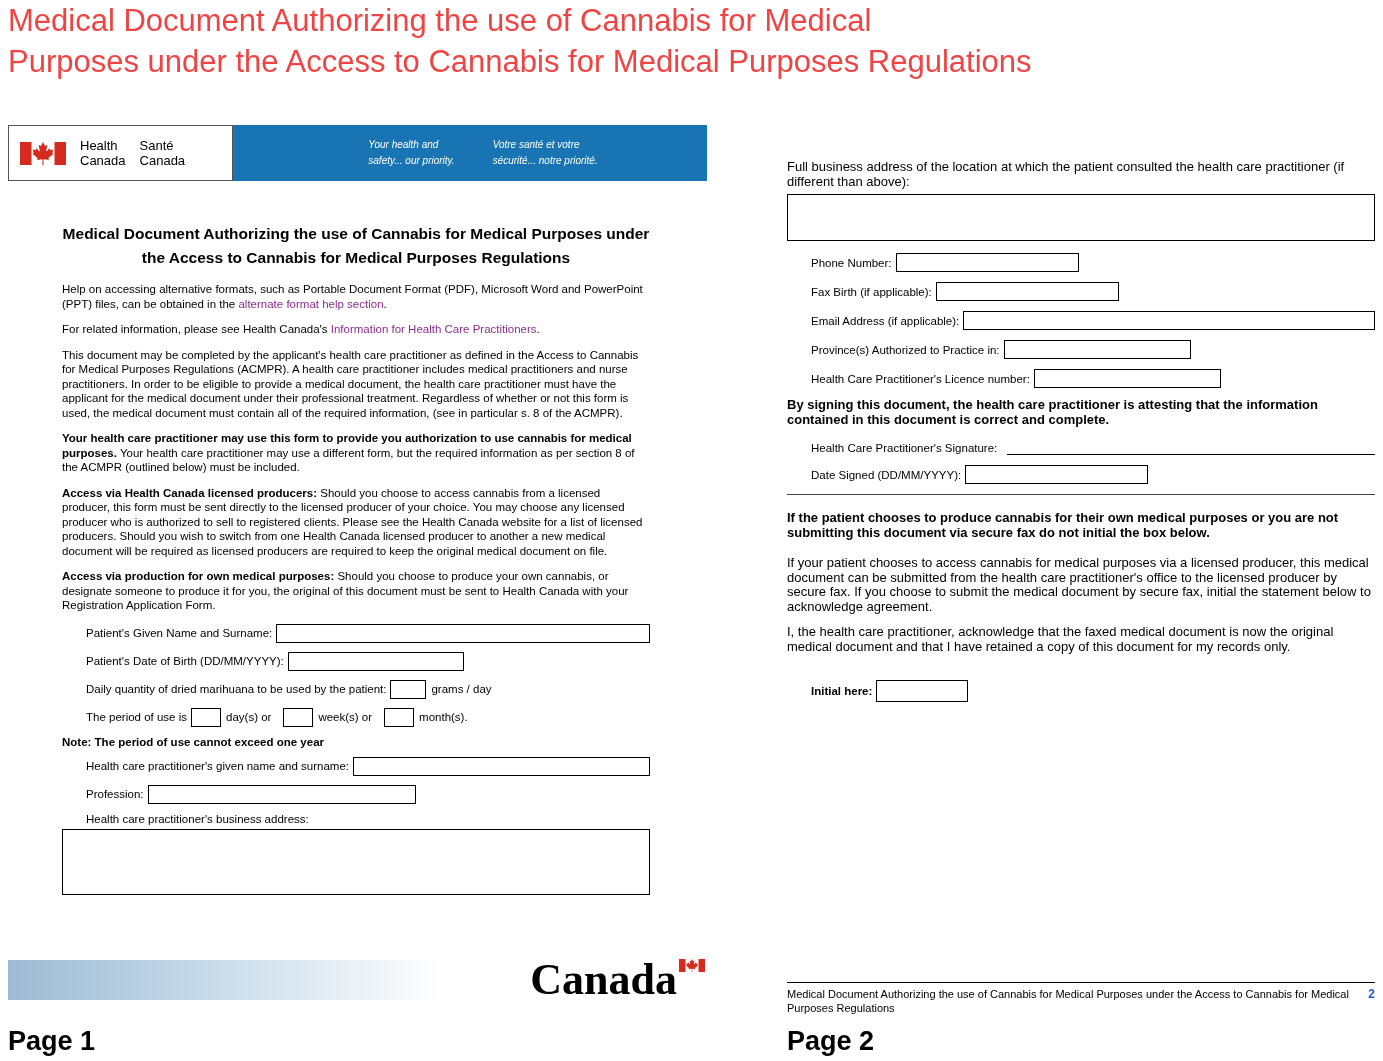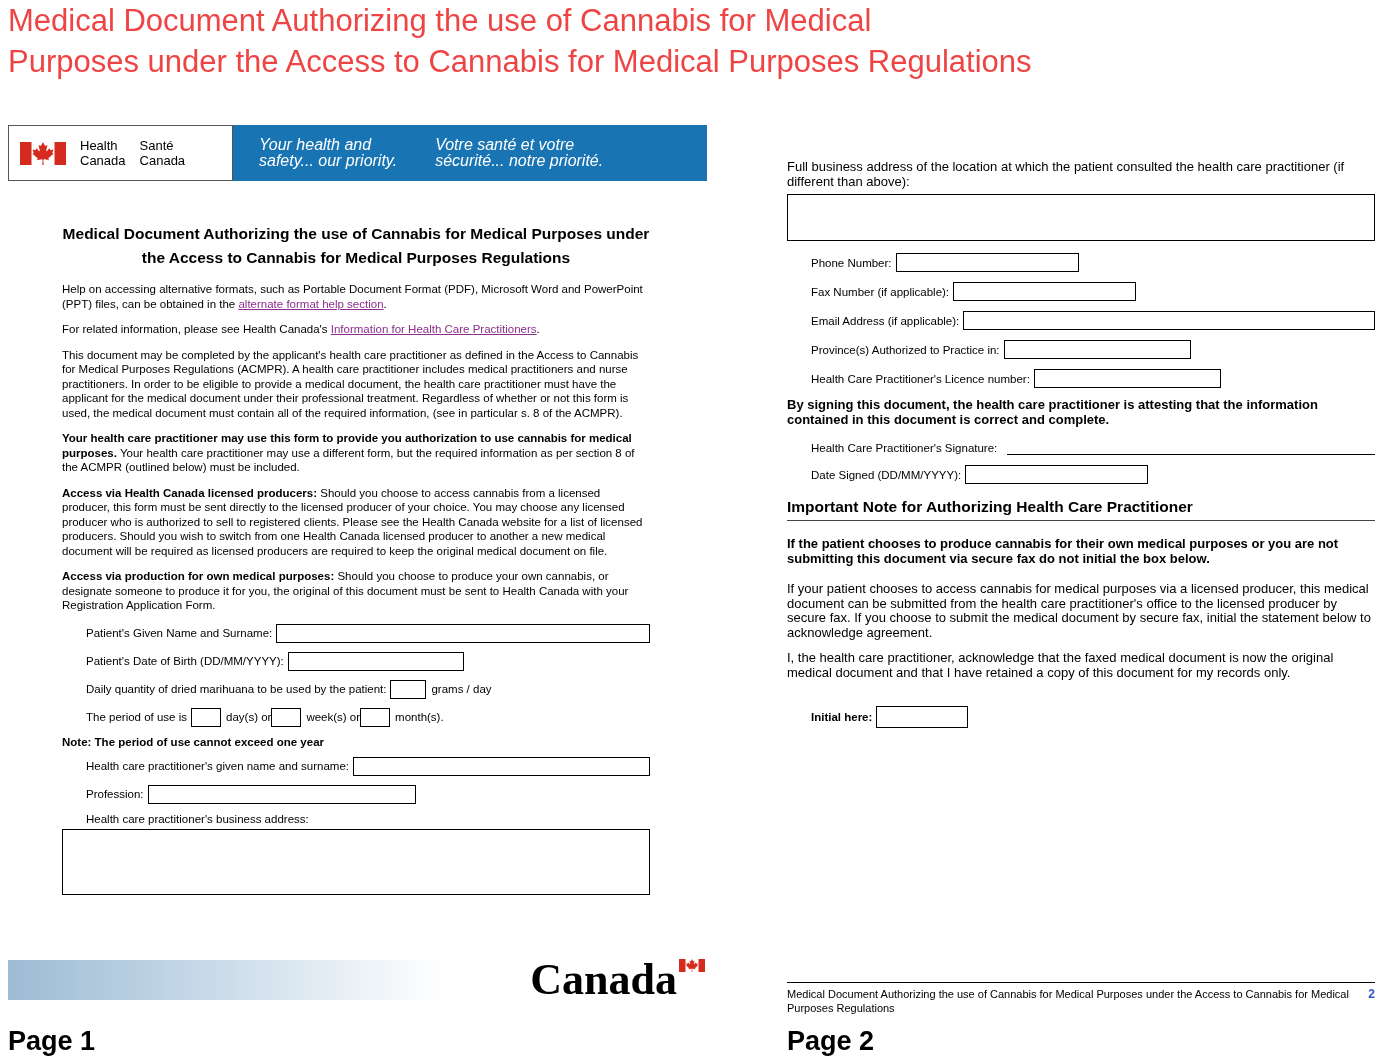--- a/index.html
+++ b/index.html
@@ -22,43 +22,43 @@
   .banner { display: flex; height: 56px; width: 699px; }
   .banner-white {
     width: 225px; background: #fff; border: 1px solid #555;
     display: flex; align-items: center; gap: 14px; padding-left: 11px;
   }
   .flag-icon { width: 46px; height: 23px; flex: 0 0 auto; }
   .dept { font-size: 13px; line-height: 15px; color: #000; }
   .banner-blue {
     flex: 1; background: #1874b2; color: #fff;
     display: flex; align-items: center; gap: 38px; padding-left: 26px;
-    font-style: italic; font-size: 16px; line-height: 16px;
+    font-style: italic; font-size: 10px; line-height: 16px; justify-content: center;
   }
   .p1-body { padding: 41px 57px 0 54px; }
   .form-title {
     font-weight: bold; font-size: 15.5px; line-height: 24px;
     text-align: center; margin-bottom: 12px;
   }
   .p1-body p { font-size: 11.5px; line-height: 14.5px; margin-bottom: 11px; }
-  a.doc-link { color: #8c2f8c; text-decoration: underline; cursor: pointer; }
+  a.doc-link { color: #8c2f8c; cursor: pointer; }
   .row {
     display: flex; align-items: center; font-size: 11.5px;
     margin-bottom: 9px; white-space: nowrap;
   }
   .row .lbl { margin-right: 4px; padding-left: 24px; }
   .fld {
     border: 1px solid #000; background: #fff; height: 19px;
     font-family: "Liberation Sans", sans-serif; font-size: 11.5px; padding: 0 3px;
   }
   .grow { flex: 1; }
   .w-dob { width: 176px; } .w-sm { width: 36px; } .w-xs { width: 30px; }
   .w-prof { width: 268px; } .w-ph { width: 183px; } .w-prov { width: 187px; }
   .w-init { width: 92px; height: 22px; }
-  .gap { margin: 0 0 0 5px; }
+  .gap { margin: 0 12px 0 5px; }
   .bold { font-weight: bold; }
   .addr-area {
     width: 588px; height: 66px; border: 1px solid #000; background: #fff;
     resize: none; font-family: "Liberation Sans", sans-serif; font-size: 11.5px; padding: 2px 3px;
   }
   .p1-footer {
     position: absolute; left: 0; top: 833px; width: 699px; height: 44px;
     display: flex; align-items: flex-end;
   }
   .footer-gradient {
@@ -215,21 +215,21 @@
 
   <p style="margin-bottom:5px;">Full business address of the location at which the patient consulted the health care practitioner (if different than above):</p>
   <textarea class="big-area" style=""></textarea>
 
   <div class="row">
     <span class="lbl">Phone Number:</span>
     <input class="fld w-ph" type="text" style="">
   </div>
 
   <div class="row">
-    <span class="lbl">Fax Number (if applicable):</span>
+    <span class="lbl">Fax Birth (if applicable):</span>
     <input class="fld w-ph" type="text" style="">
   </div>
 
   <div class="row">
     <span class="lbl">Email Address (if applicable):</span>
     <input class="fld grow" type="text" style="">
   </div>
 
   <div class="row">
     <span class="lbl">Province(s) Authorized to Practice in:</span>
@@ -246,21 +246,20 @@
   <div class="row" style="margin-top:14px;">
     <span class="lbl">Health Care Practitioner's Signature:</span>
     <span class="sig-line"></span>
   </div>
 
   <div class="row" style="margin-top:4px;">
     <span class="lbl">Date Signed (DD/MM/YYYY):</span>
     <input class="fld w-ph" type="text" style="">
   </div>
 
-  <div class="section-heading">Important Note for Authorizing Health Care Practitioner</div>
   <hr class="section-rule">
 
   <p class="bold">If the patient chooses to produce cannabis for their own medical purposes or you are not submitting this document via secure fax do not initial the box below.</p>
 
   <p style="margin-top:16px;">If your patient chooses to access cannabis for medical purposes via a licensed producer, this medical document can be submitted from the health care practitioner's office to the licensed producer by secure fax. If you choose to submit the medical document by secure fax, initial the statement below to acknowledge agreement.</p>
 
   <p style="margin-top:10px;">I, the health care practitioner, acknowledge that the faxed medical document is now the original medical document and that I have retained a copy of this document for my records only.</p>
 
   <div class="row" style="margin-top:26px;">
     <span class="lbl bold">Initial here:</span>

